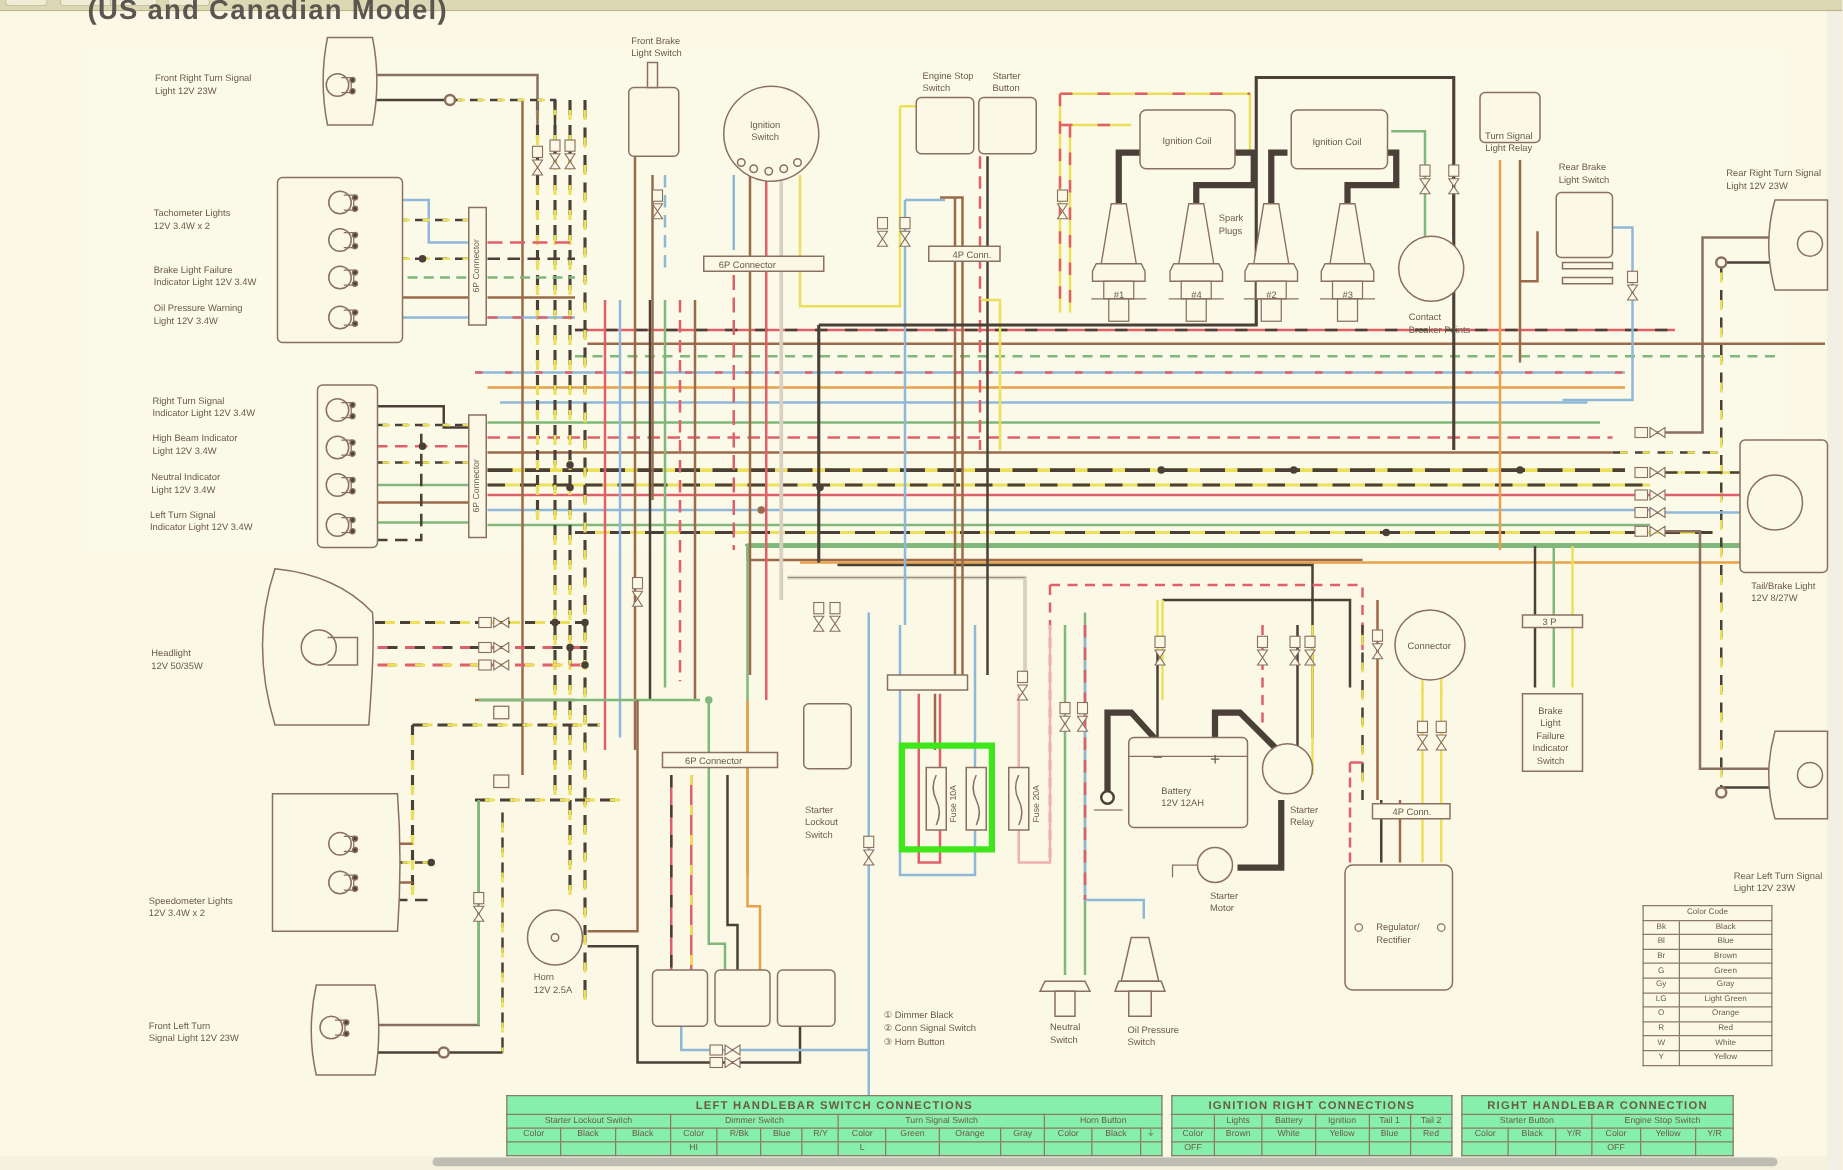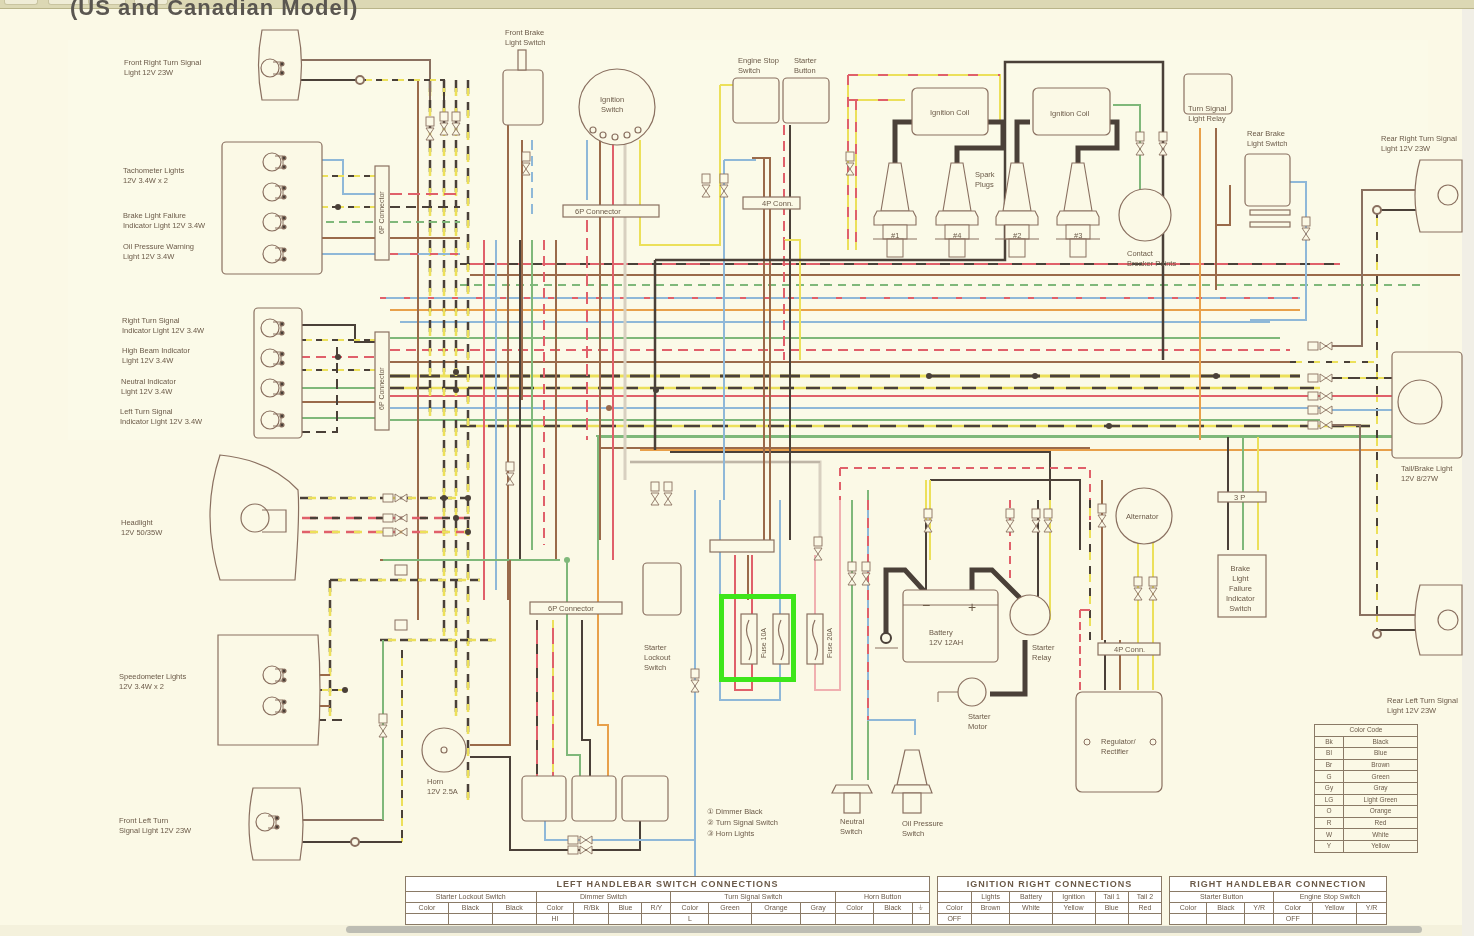--- a/index.html
+++ b/index.html
@@ -7,21 +7,21 @@
   .topbar { position:absolute; left:0; top:0; width:1474px; height:8px; background:#dcd8b4; border-bottom:1px solid #b9b48a; }
   .topbar .tbtn { position:absolute; top:0; height:4px; background:#efecd6; border:1px solid #c9c4a0; border-top:none; border-radius:0 0 3px 3px; }
   .page { position:absolute; left:0; top:9px; width:1462px; height:916px; background:#fbf9e6; }
   .rightgap { position:absolute; left:1462px; top:9px; width:12px; height:927px; background:#f1efe6; }
   .heading { position:absolute; left:70px; top:-14px; font-size:22px; font-weight:bold; color:#5a5650; letter-spacing:1px; white-space:nowrap; }
   svg.diagram { position:absolute; left:0; top:0; }
   .lbl { position:absolute; font-size:7.5px; color:#6b5a48; line-height:10px; white-space:nowrap; }
   .lbl.c { text-align:center; }
   .vlbl { position:absolute; font-size:7px; color:#6b5a48; transform:rotate(-90deg); transform-origin:left top; white-space:nowrap; }
   .highlight { position:absolute; left:719px; top:594px; width:77px; height:88px; border:5px solid #3ee61a; box-sizing:border-box; }
-  table.grid { position:absolute; border-collapse:collapse; font-size:7px; color:#6b5a48; background:#ffffff; }
+  table.grid { position:absolute; border-collapse:collapse; font-size:7px; color:#6b5a48; background:#86efac; }
   table.grid td { border:1px solid #8a7a66; text-align:center; padding:0 2px; height:10px; line-height:10px; white-space:nowrap; }
   table.grid td.title { font-size:9px; font-weight:bold; letter-spacing:1px; height:14px; }
   table.legend { position:absolute; left:1314px; top:724px; width:104px; border-collapse:collapse; font-size:6.5px; color:#6b5a48; }
   table.legend td { border:1px solid #8a7a66; text-align:center; height:10.6px; line-height:10px; padding:0; }
   .hscroll { position:absolute; left:346px; top:926px; width:1076px; height:7px; background:#bdbdb3; border-radius:4px; }
 </style>
 </head>
 <body>
 
 <div class="topbar">
@@ -557,63 +557,63 @@
 
 <div class="lbl" style="left:124px;top:58px">Front Right Turn Signal<br>Light 12V 23W</div>
 <div class="lbl" style="left:123px;top:166px">Tachometer Lights<br>12V 3.4W x 2</div>
 <div class="lbl" style="left:123px;top:211px">Brake Light Failure<br>Indicator Light 12V 3.4W</div>
 <div class="lbl" style="left:123px;top:242px">Oil Pressure Warning<br>Light 12V 3.4W</div>
 <div class="lbl" style="left:122px;top:316px">Right Turn Signal<br>Indicator Light 12V 3.4W</div>
 <div class="lbl" style="left:122px;top:346px">High Beam Indicator<br>Light 12V 3.4W</div>
 <div class="lbl" style="left:121px;top:377px">Neutral Indicator<br>Light 12V 3.4W</div>
 <div class="lbl" style="left:120px;top:407px">Left Turn Signal<br>Indicator Light 12V 3.4W</div>
 <div class="lbl" style="left:121px;top:518px">Headlight<br>12V 50/35W</div>
-<div class="lbl" style="left:119px;top:672px">Speedometer Lights<br>12V 3.4W x 2</div>
+<div class="lbl" style="left:119px;top:716px">Speedometer Lights<br>12V 3.4W x 2</div>
 <div class="lbl" style="left:119px;top:816px">Front Left Turn<br>Signal Light 12V 23W</div>
 <div class="lbl" style="left:505px;top:28px">Front Brake<br>Light Switch</div>
 <div class="lbl c" style="left:600px;top:95px">Ignition<br>Switch</div>
 <div class="lbl" style="left:738px;top:56px">Engine Stop<br>Switch</div>
 <div class="lbl" style="left:794px;top:56px">Starter<br>Button</div>
 <div class="lbl" style="left:930px;top:108px">Ignition Coil</div>
 <div class="lbl" style="left:1050px;top:109px">Ignition Coil</div>
 <div class="lbl" style="left:975px;top:170px">Spark<br>Plugs</div>
 <div class="lbl" style="left:891px;top:231px">#1</div>
 <div class="lbl" style="left:953px;top:231px">#4</div>
 <div class="lbl" style="left:1013px;top:231px">#2</div>
 <div class="lbl" style="left:1074px;top:231px">#3</div>
 <div class="lbl" style="left:1127px;top:249px">Contact<br>Breaker Points</div>
 <div class="lbl c" style="left:1188px;top:104px">Turn Signal<br>Light Relay</div>
 <div class="lbl" style="left:1247px;top:129px">Rear Brake<br>Light Switch</div>
 <div class="lbl" style="left:1381px;top:134px">Rear Right Turn Signal<br>Light 12V 23W</div>
 <div class="lbl" style="left:1401px;top:464px">Tail/Brake Light<br>12V 8/27W</div>
 <div class="lbl c" style="left:1226px;top:564px">Brake<br>Light<br>Failure<br>Indicator<br>Switch</div>
 <div class="lbl" style="left:1387px;top:696px">Rear Left Turn Signal<br>Light 12V 23W</div>
-<div class="lbl" style="left:1126px;top:512px">Alternator</div>
+<div class="lbl" style="left:1126px;top:512px">Connector</div>
 <div class="lbl" style="left:1101px;top:737px">Regulator/<br>Rectifier</div>
 <div class="lbl" style="left:929px;top:628px">Battery<br>12V 12AH</div>
 <div class="lbl" style="left:922px;top:600px;font-size:14px">−</div>
 <div class="lbl" style="left:968px;top:602px;font-size:14px">+</div>
 <div class="lbl" style="left:1032px;top:643px">Starter<br>Relay</div>
 <div class="lbl" style="left:968px;top:712px">Starter<br>Motor</div>
 <div class="lbl" style="left:840px;top:817px">Neutral<br>Switch</div>
 <div class="lbl" style="left:902px;top:819px">Oil Pressure<br>Switch</div>
 <div class="lbl" style="left:427px;top:777px">Horn<br>12V 2.5A</div>
 <div class="lbl" style="left:644px;top:643px">Starter<br>Lockout<br>Switch</div>
 <div class="lbl" style="left:575px;top:207px">6P Connector</div>
 <div class="lbl" style="left:762px;top:199px">4P Conn.</div>
 <div class="lbl" style="left:548px;top:604px">6P Connector</div>
 <div class="lbl" style="left:1114px;top:645px">4P Conn.</div>
 <div class="lbl" style="left:1234px;top:493px">3 P</div>
 <div class="vlbl" style="left:378px;top:234px">6P Connector</div>
 <div class="vlbl" style="left:378px;top:410px">6P Connector</div>
 <div class="vlbl" style="left:760px;top:658px">Fuse 10A</div>
 <div class="vlbl" style="left:826px;top:658px">Fuse 20A</div>
 <div class="lbl" style="left:707px;top:807px">① Dimmer Black</div>
-<div class="lbl" style="left:707px;top:818px">② Turn Signal Switch</div>
-<div class="lbl" style="left:707px;top:829px">③ Horn Lights</div>
+<div class="lbl" style="left:707px;top:818px">② Conn Signal Switch</div>
+<div class="lbl" style="left:707px;top:829px">③ Horn Button</div>
 
 <div class="highlight"></div>
 
 <table class="legend">
   <tbody>
       <tr>
         <td colspan="2">Color Code</td>
       </tr>
   <tr>
         <td style="width:28px">Bk</td>

